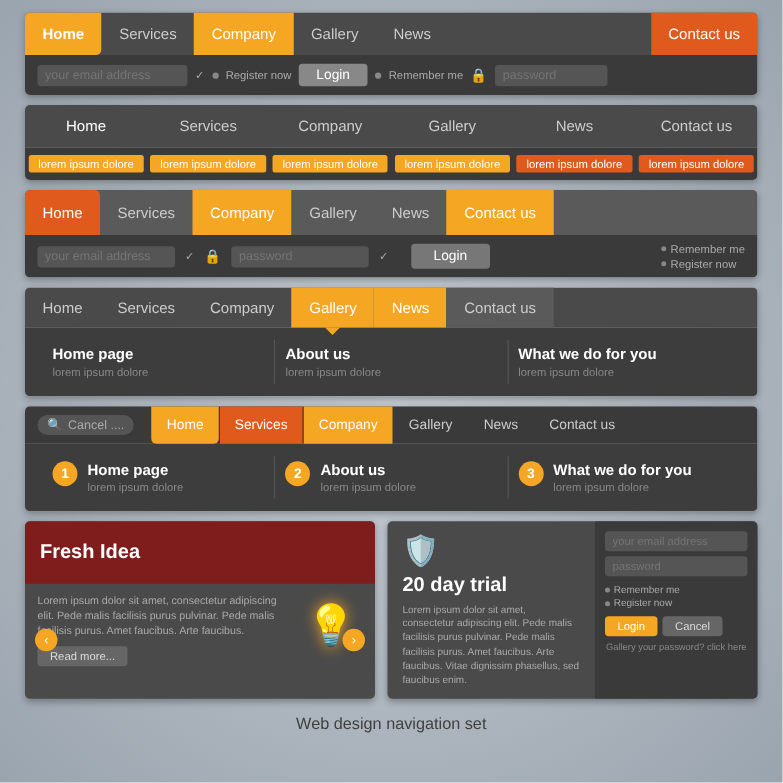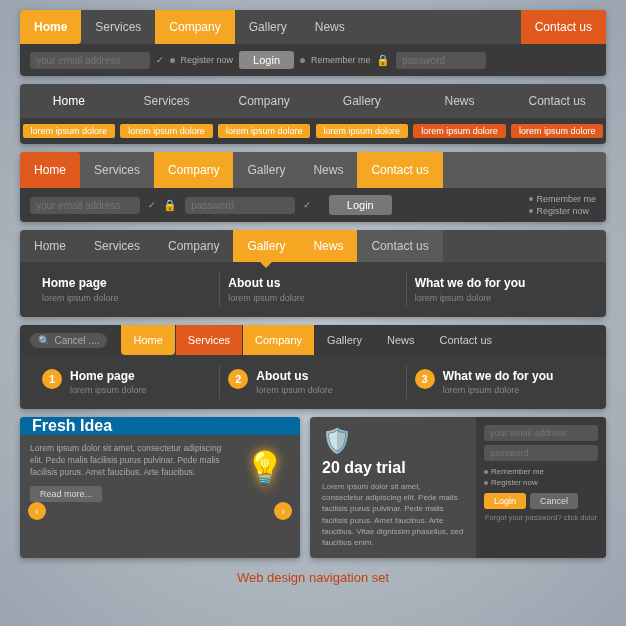--- a/index.html
+++ b/index.html
@@ -394,22 +394,22 @@
     .fresh-card {
       background: #4a4a4a;
       border-radius: 4px;
       overflow: hidden;
       width: 280px;
       flex-shrink: 0;
       box-shadow: 0 2px 6px rgba(0,0,0,0.3);
       position: relative;
     }
     .fresh-card-header {
-      background: #0369a1;
-      padding: 0 12px;
+      background: #7f1d1d;
+      padding: 16px 12px;
       display: flex;
       align-items: center;
       justify-content: space-between;
     }
     .fresh-title {
       color: #fff;
       font-size: 16px;
       font-weight: bold;
     }
     .fresh-body {
@@ -553,21 +553,21 @@
       cursor: pointer;
     }
     .trial-forgot {
       color: #888;
       font-size: 7.5px;
       text-align: center;
     }
 
     
     .page-title {
-      color: #c2410c;
+      color: #404040;
       font-size: 13px;
       margin-top: 4px;
     }
   </style>
 </head>
 <body>
 
 <div class="nav1">
   <div class="nav1-top">
     <div class="nav1-item home">Home</div>
@@ -750,19 +750,19 @@
         </div>
         <div class="trial-check">
           <span class="dot-sm"></span>
           <span>Register now</span>
         </div>
       </div>
       <div class="trial-btns">
         <button class="trial-login-btn">Login</button>
         <button class="trial-cancel-btn">Cancel</button>
       </div>
-      <div class="trial-forgot">Forgot your password? click dolor</div>
+      <div class="trial-forgot">Gallery your password? click here</div>
     </div>
   </div>
 
 </div>
 
 <div class="page-title">Web design navigation set</div>
 
 </body></html>

